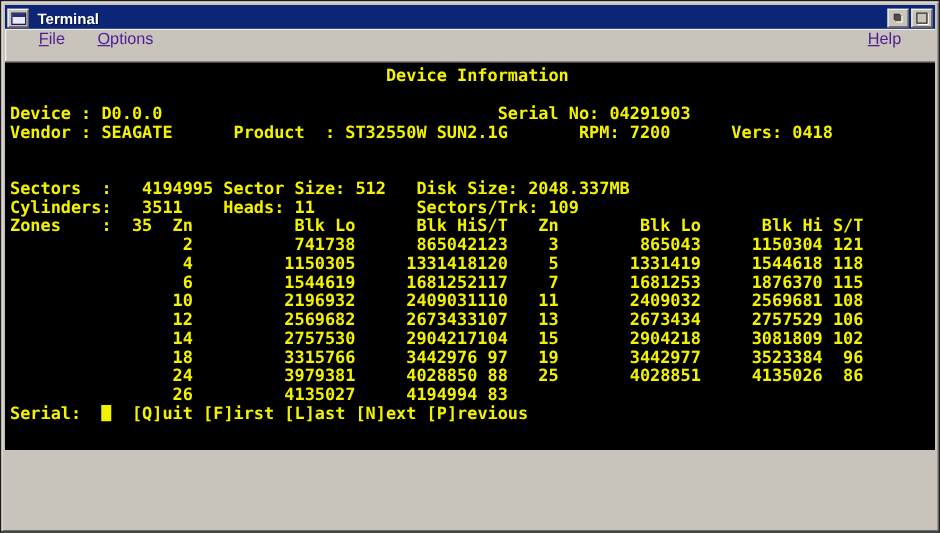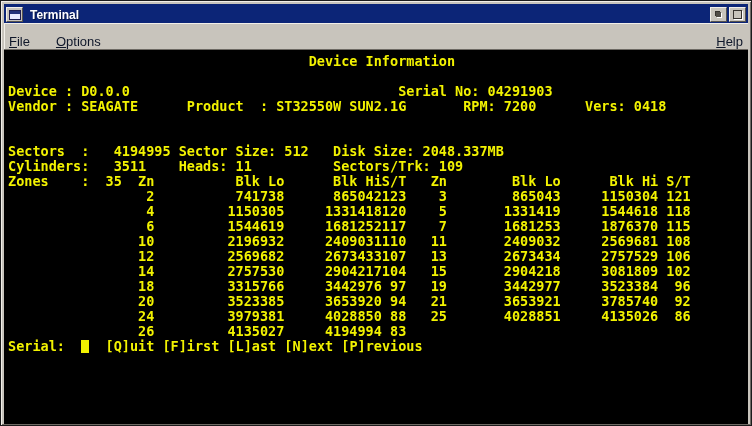--- a/index.html
+++ b/index.html
@@ -37,33 +37,33 @@
               text-shadow:1px 1px 0 rgba(0,0,0,.45); }
   .tb-right { margin-left:auto; display:flex; gap:2px; }
   .glyph-min { width:5px; height:5px; background:#504c46; display:block;
                box-shadow:-1px -1px 0 #35322e, 1px 1px 0 #ffffff; }
   .glyph-max { width:9px; height:9px; border:1px solid #35322e; display:block;
                box-shadow:1px 1px 0 #ffffff; }
 
   
   .menubar {
     height:27px;
-    display:flex; align-items:flex-end; gap:26px;
-    padding:0 5px;
-    font-size:13px; color:#0f172a;
+    display:flex; align-items:flex-start; gap:26px;
+    padding:0 27px;
+    font-size:13px; color:#4c1d95;
     border-bottom:1px solid #6e6a64;
     box-shadow: inset 1px 1px 0 #f2efe9;
   }
   .menu-item { display:inline-block; cursor:default; }
   .menu-item::first-letter { text-decoration:underline; }
   .menu-help { margin-left:auto; }
 
   
   .screen {
-    height:374px;
+    height:310px;
     background: var(--term-bg, #000000);
     color: var(--term-fg, #f2f200);
     font-family:"DejaVu Sans Mono", monospace;
     font-size:13.5px; line-height:15px; font-weight:bold;
     padding:4px 0 0 4px;
     overflow:hidden;
   }
   .tl { white-space:pre; height:15px; }
   .cursor {
     display:inline-block; width:1ch; height:13px;
@@ -108,20 +108,19 @@
         <div class="tl">Sectors  :   4194995 Sector Size: 512   Disk Size: 2048.337MB</div>
         <div class="tl">Cylinders:   3511    Heads: 11          Sectors/Trk: 109</div>
         <div class="tl">Zones    :  35  Zn          Blk Lo      Blk HiS/T   Zn        Blk Lo      Blk Hi S/T</div>
         <div class="tl">                 2          741738      865042123    3        865043     1150304 121</div>
         <div class="tl">                 4         1150305     1331418120    5       1331419     1544618 118</div>
         <div class="tl">                 6         1544619     1681252117    7       1681253     1876370 115</div>
         <div class="tl">                10         2196932     2409031110   11       2409032     2569681 108</div>
         <div class="tl">                12         2569682     2673433107   13       2673434     2757529 106</div>
         <div class="tl">                14         2757530     2904217104   15       2904218     3081809 102</div>
         <div class="tl">                18         3315766     3442976 97   19       3442977     3523384  96</div>
-        <div class="tl">                20         3523385     3653920 94   21       3653921     3785740  92</div>
         <div class="tl">                24         3979381     4028850 88   25       4028851     4135026  86</div>
         <div class="tl">                26         4135027     4194994 83</div>
       </div>
       <div class="tl"><span>Serial:</span><span>  </span><span class="cursor"></span><span>  </span><span>[Q]uit [F]irst [L]ast [N]ext [P]revious</span></div>
     </div>
 
 </div>
 
 </body></html>

